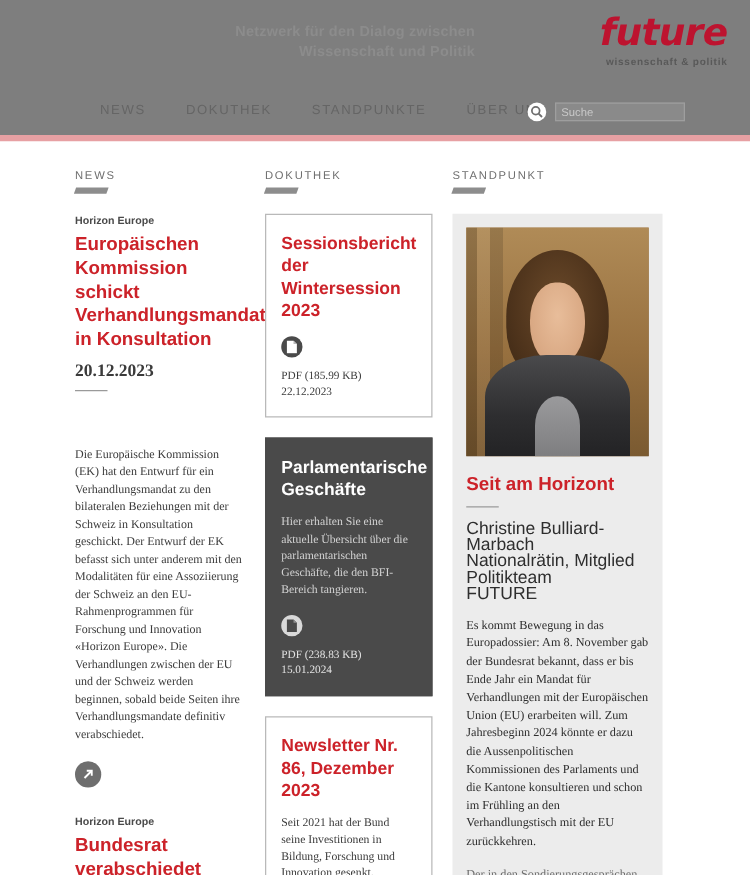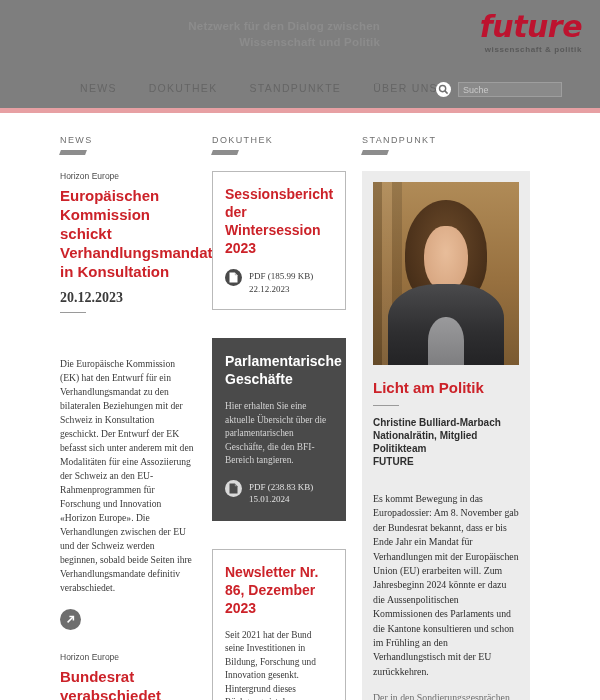--- a/index.html
+++ b/index.html
@@ -62,21 +62,21 @@
     gap: 32px;
   }
   .nav-item {
     font-size: 10.5px;
     letter-spacing: 1.3px;
     color: #656565;
     cursor: pointer;
   }
   .search-area {
     position: absolute;
-    right: 38px;
+    right: 52px;
     top: 82px;
     display: flex;
     align-items: flex-start;
     gap: 7px;
   }
   .search-icon-circle {
     width: 15px; height: 15px;
     border-radius: 50%;
     background: #ffffff;
     display: flex; align-items: center; justify-content: center;
@@ -115,21 +115,21 @@
     margin-bottom: 5px;
   }
   .sec-rule {
     width: 26px; height: 5px;
     background: #8d8d8d;
     transform: skewX(-20deg);
     margin-bottom: 16px;
   }
 
   
-  .kicker { font-size: 8.5px; color: #4a4a4a; margin-bottom: 5px; }
+  .kicker { font-size: 8.5px; color: #4a4a4a; margin-bottom: 5px; font-weight: bold; }
   .news-title {
     font-size: 15px;
     font-weight: bold;
     line-height: 19px;
     color: #cc2229;
     margin-bottom: 9px;
     cursor: pointer;
   }
   .news-date {
     font-family: "Liberation Serif", serif;
@@ -154,41 +154,41 @@
     display: flex; align-items: center; justify-content: center;
     margin: 14px 0 22px 0;
     cursor: pointer;
   }
 
   
   .card {
     border: 1px solid #b9b9b9;
     background: #ffffff;
     padding: 13px 12px 14px 12px;
-    margin-bottom: 28px;
+    margin-bottom: 16px;
   }
   .card.dark { background: #4a4a4a; border-color: #4a4a4a; }
   .card-title {
     font-size: 14px;
     font-weight: bold;
     line-height: 18px;
     color: #cc2229;
     margin-bottom: 12px;
     cursor: pointer;
   }
   .card.dark .card-title { color: #ffffff; }
   .card-text {
     font-family: "Liberation Serif", serif;
     font-size: 9.4px;
     line-height: 13.5px;
     color: #3b3b3b;
     margin-bottom: 12px;
   }
   .card.dark .card-text { color: #d2d2d2; }
-  .pdf-row { display: flex; align-items: flex-start; gap: 7px; }
+  .pdf-row { display: flex; align-items: flex-start; gap: 7px; flex-direction: column; }
   .pdf-icon {
     width: 17px; height: 17px; border-radius: 50%;
     background: #4a4a4a;
     display: flex; align-items: center; justify-content: center;
     flex: 0 0 auto;
     cursor: pointer;
   }
   .card.dark .pdf-icon { background: #d9d9d9; }
   .pdf-meta {
     font-family: "Liberation Serif", serif;
@@ -240,25 +240,25 @@
     border-radius: 50% 50% 0 0;
   }
   .stand-title {
     font-size: 15px;
     font-weight: bold;
     color: #cc2229;
     margin: 14px 0 9px 0;
     cursor: pointer;
   }
   .stand-person {
-    font-size: 10px;
-    font-weight: bold;
+    font-size: 14px;
+    font-weight: normal;
     line-height: 13px;
     color: #2e2e2e;
-    margin-bottom: 24px;
+    margin-bottom: 13px;
   }
   .stand-person span { display: block; }
   .stand-body {
     font-family: "Liberation Serif", serif;
     font-size: 9.8px;
     line-height: 14.4px;
     color: #2e2e2e;
   }
   .stand-body.muted { color: #6d6d6d; margin-top: 12px; }
 </style>
@@ -373,21 +373,21 @@
     <div class="sec-rule"></div>
 
     <div class="stand-card">
       <div class="portrait">
         <div class="p-wall"></div>
         <div class="p-hair"></div>
         <div class="p-face"></div>
         <div class="p-body"></div>
         <div class="p-shirt"></div>
       </div>
-      <div class="stand-title">Licht am Politik</div>
+      <div class="stand-title">Seit am Horizont</div>
       <div class="short-rule"></div>
       <div class="stand-person">
         <span>Christine Bulliard-Marbach</span>
         <span>Nationalrätin, Mitglied Politikteam</span>
         <span>FUTURE</span>
       </div>
       <div class="stand-body">Es kommt Bewegung in das Europadossier: Am 8. November gab der Bundesrat bekannt, dass er bis Ende Jahr ein Mandat für Verhandlungen mit der Europäischen Union (EU) erarbeiten will. Zum Jahresbeginn 2024 könnte er dazu die Aussenpolitischen Kommissionen des Parlaments und die Kantone konsultieren und schon im Frühling an den Verhandlungstisch mit der EU zurückkehren.</div>
       <div class="stand-body muted">Der in den Sondierungsgesprächen diskutierte Paketansatz zur Weiterentwicklung der bilateralen Beziehungen umfasst unter anderem auch die künftige Assoziierung der Schweiz an den EU-Programmen für Forschung und Innovation (Horizon Europe). Dies ist dem Insistieren des Bundesrates und des Parlaments</div>
     </div>
   </div>

